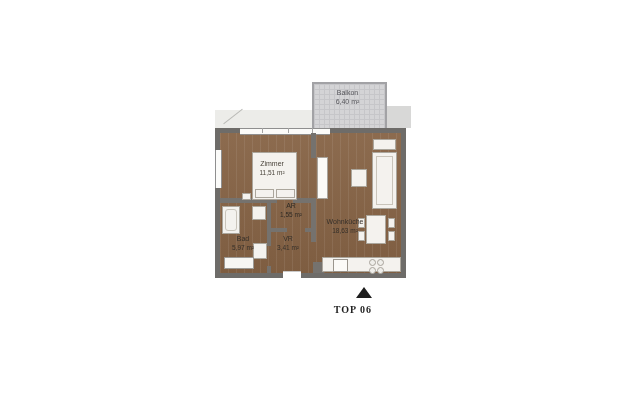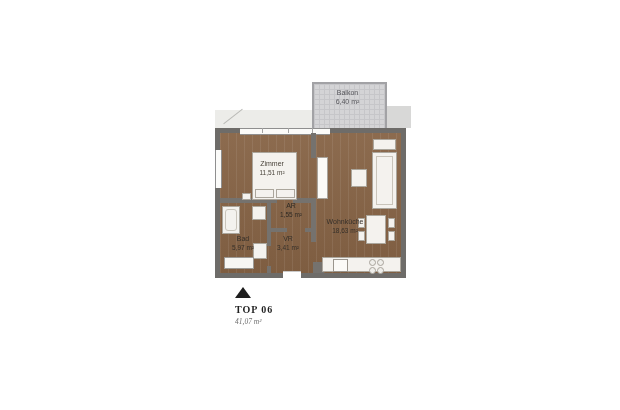--- a/index.html
+++ b/index.html
@@ -77,21 +77,21 @@
   
   .room-label{z-index:7;text-align:center;color:#36302a;font-size:7px;line-height:1.25;}
   .room-label .area{font-size:6.5px;}
   .lbl-zimmer{left:242px;top:160px;width:60px;color:#4a443b;}
   .lbl-ar{left:271px;top:202px;width:40px;color:#2e2a25;}
   .lbl-bad{left:223px;top:235px;width:40px;}
   .lbl-vr{left:268px;top:235px;width:40px;}
   .lbl-wohn{left:314px;top:218px;width:62px;}
 
   
-  .caption{left:235px;top:284px;width:120px;text-align:left;z-index:7;}
+  .caption{left:252px;top:284px;width:120px;text-align:right;z-index:7;}
   .north-arrow{display:inline-block;width:0;height:0;border-left:8px solid transparent;
                border-right:8px solid transparent;border-bottom:11px solid #1d1d1d;}
   .unit-label{font-family:"Liberation Serif", serif;font-weight:bold;font-size:10px;
               letter-spacing:1px;color:#1f1f1f;margin-top:2px;}
   .unit-area{font-family:"Liberation Serif", serif;font-style:italic;font-size:7.5px;
              color:#6f6f6f;margin-top:2px;}
 </style>
 </head>
 <body>
 
@@ -173,16 +173,15 @@
     <div class="area">3,41 m²</div>
   </div>
   <div class="abs room-label lbl-wohn">
     <div>Wohnküche</div>
     <div class="area">18,63 m²</div>
   </div>
 
   <div class="abs caption">
     <span class="north-arrow"></span>
     <div class="unit-label">TOP 06</div>
-    <div class="unit-area">41,07 m²</div>
   </div>
 
 </div>
 
 </body></html>

